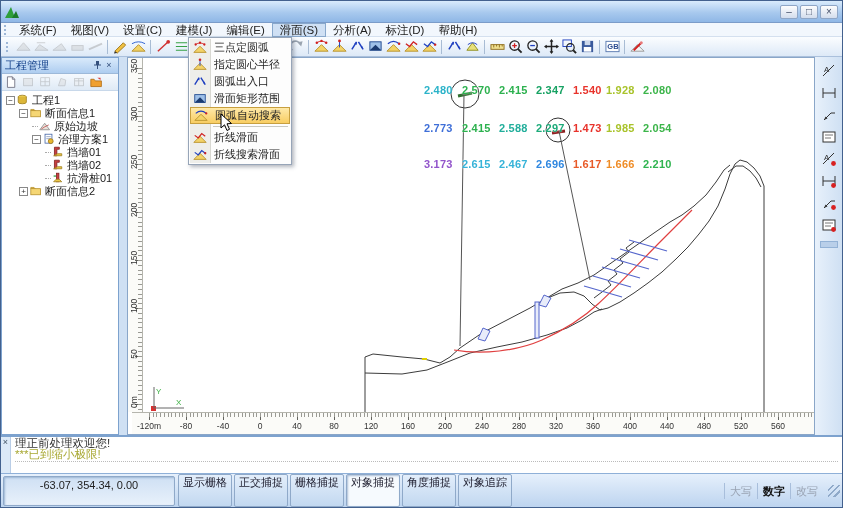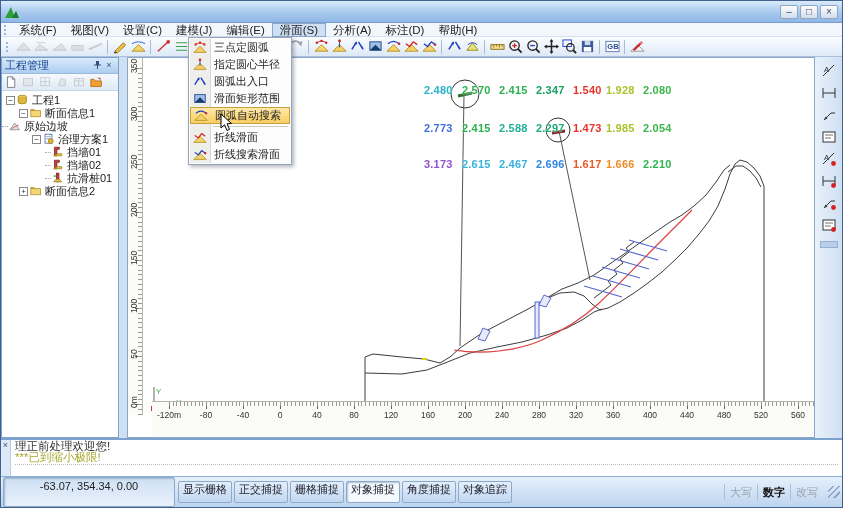--- a/index.html
+++ b/index.html
@@ -47,21 +47,21 @@
   .tdot { border-top:1px dotted #aaa; width:6px; margin-right:1px; }
 
   #splitter { width:8px; flex:0 0 8px; background:#cfe0f3; }
 
   
   #canvas-wrap { flex:1 1 auto; position:relative; background:#fff; border:1px solid #8aa6c8; }
   #vruler { position:absolute; left:0; top:0; bottom:22px; width:15px; background:#fbfbf8; border-right:1px solid #b5b5ad;
     background-image:repeating-linear-gradient(180deg,#9a9a94 0 1px,transparent 1px 4.8px),repeating-linear-gradient(180deg,#63635e 0 1px,transparent 1px 48px);
     background-size:4px 100%,7px 100%; background-repeat:no-repeat; background-position:right 0 top 10px,right 0 top 10px; }
   .vlabel { position:absolute; left:-1px; width:14px; font-size:8.5px; color:#333; transform:rotate(-90deg); transform-origin:center; text-align:center; }
-  #hruler { position:absolute; left:24px; right:0; bottom:0; height:36px; background:#fbfbf8; border-top:1px solid #b5b5ad;
+  #hruler { position:absolute; left:4px; right:0; bottom:0; height:22px; background:#fbfbf8; border-top:1px solid #b5b5ad;
     background-image:repeating-linear-gradient(90deg,#9a9a94 0 1px,transparent 1px 3.7px),repeating-linear-gradient(90deg,#63635e 0 1px,transparent 1px 37px);
     background-size:100% 4px,100% 7px; background-repeat:no-repeat; background-position:17px 0,17px 0; }
   .hlabel { position:absolute; top:8px; font-size:8.5px; color:#333; transform:translateX(-50%); }
   #canvas { position:absolute; left:15px; top:0; right:0; bottom:22px; background:#fff; overflow:hidden; }
   #drawing { position:absolute; left:0; top:0; }
   .factor { position:absolute; font-size:11px; font-weight:700; letter-spacing:.2px; text-shadow:0 0 2px #fff; }
 
   
   #right-toolbar { width:27px; flex:0 0 27px; background:linear-gradient(90deg,#e8f1fb,#cfe0f3); display:flex; flex-direction:column; align-items:center; padding-top:4px; gap:3px; }
   .rbtn { width:20px; height:19px; display:flex; align-items:center; justify-content:center; border:1px solid transparent; }
@@ -74,21 +74,21 @@
   .cmd-close { display:block; font-size:9px; color:#456; text-align:center; line-height:10px; }
   .cmd-body { flex:1; padding:1px 4px; position:relative; }
   .cmd-line1 { color:#333; line-height:11px; }
   .cmd-warn { color:#a8a832; line-height:11px; }
   .cmd-divider { border-top:1px dotted #bbb; margin:1px 0; }
   .cmd-prompt { color:#222; line-height:11px; }
 
   
   #statusbar { flex:0 0 22px; background:linear-gradient(#e6f0fc,#bdd4ef); border-top:1px solid #8fb0d8; display:flex; align-items:center; padding:0 2px; gap:3px; font-size:11px; }
   #coords { width:172px; height:30px; background:linear-gradient(#cfe0f4,#e8f1fb); border:1px solid #8fa9c9; border-radius:2px; text-align:center; line-height:16px; color:#222; box-shadow:inset 1px 1px 2px #9db6d4; }
-  .snapbtn { height:22px; padding:0 4px; background:linear-gradient(#e3eefb,#c2d8f0); border:1px solid #8fa9c9; border-radius:2px; line-height:15px; color:#223; }
+  .snapbtn { height:33px; padding:0 4px; background:linear-gradient(#e3eefb,#c2d8f0); border:1px solid #8fa9c9; border-radius:2px; line-height:15px; color:#223; }
   .snapbtn.on { background:#f6fafe; box-shadow:inset 1px 1px 2px #aabdd6; }
   #status-spacer { flex:1; }
   .indic { padding:0 5px; color:#9aa4b4; border-left:1px solid #a8bedb; line-height:16px; }
   .indic.on { color:#111; font-weight:bold; }
   #resize-grip { width:12px; height:12px; margin-left:2px;
      background:repeating-linear-gradient(135deg,transparent 0 3px,#8fa9c9 3px 4.5px); }
 
   
   #dropdown { position:absolute; left:187px; top:36px; width:104px; background:#fdfdfd; border:1px solid #97a5b8; box-shadow:2px 2px 4px rgba(60,70,90,.4); z-index:100; padding:1px; }
   #dropdown::before { content:""; position:absolute; left:1px; top:1px; bottom:1px; width:20px; background:#eeeeea; border-right:1px solid #d8d8d2; }
@@ -408,21 +408,21 @@
             <span>工程1</span>
           </div>
           <div class="trow" style="padding-left: 17px;">
             <span class="texp">−</span>
             <span class="tico"><svg viewBox="0 0 16 16" width="13" height="13">
                 <path d="M1 4.5 L1 3 L5 3 L6.5 4.5 Z" fill="#f5d674" stroke="#b8912c"></path>
                 <rect x="1" y="4.5" width="12" height="7.5" fill="#f5d674" stroke="#b8912c"></rect>
               </svg></span>
             <span>断面信息1</span>
           </div>
-          <div class="trow" style="">
+          <div class="trow" style="padding-left: 30px;">
             <span class="tdot"></span>
             <span class="tico"><svg viewBox="0 0 16 16" width="13" height="13">
                 <polygon points="1,12 7,4 13,12" fill="#e9e2da" stroke="#8a8a8a"></polygon>
                 <path d="M3 11 Q7 8 12 6" stroke="#c05050" fill="none"></path>
               </svg></span>
             <span>原始边坡</span>
           </div>
           <div class="trow" style="padding-left: 30px;">
             <span class="texp">−</span>
             <span class="tico"><svg viewBox="0 0 16 16" width="13" height="13">

